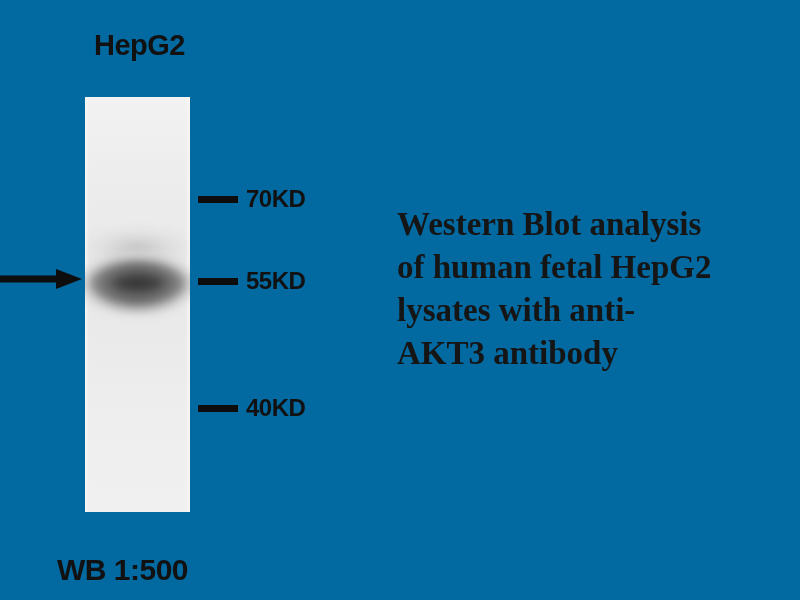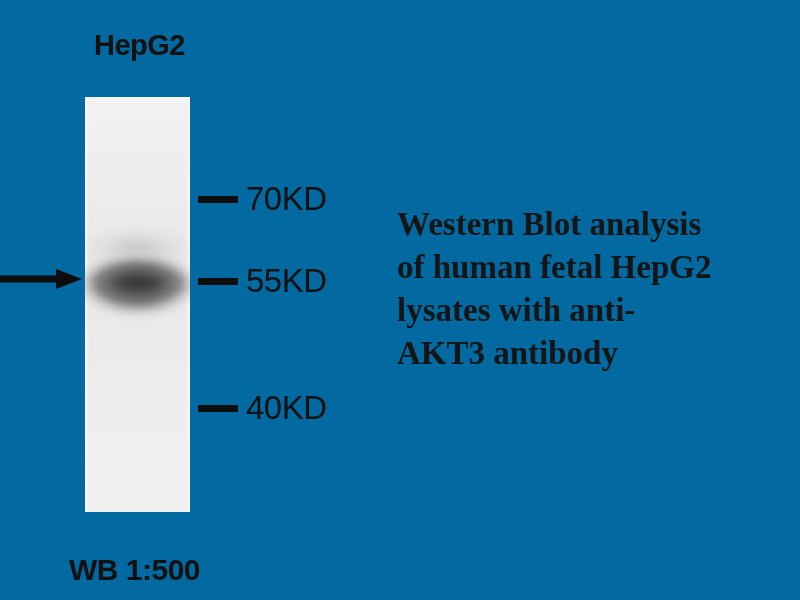--- a/index.html
+++ b/index.html
@@ -130,22 +130,22 @@
   .mw-tick {
     display: inline-block;
     width: 40px;
     height: 7px;
     background: #0d0d0d;
     flex: 0 0 auto;
   }
   .mw-label {
     margin-left: 8px;
     font-family: "Liberation Sans", sans-serif;
-    font-weight: normal;
-    font-size: 33px;
+    font-weight: bold;
+    font-size: 24px;
     letter-spacing: -0.5px;
     color: #111111;
   }
 
   
   #description {
     position: absolute;
     left: 397px;
     top: 203px;
     width: 405px;
@@ -156,21 +156,21 @@
     color: #151515;
   }
   #description .desc-line {
     display: block;
     white-space: nowrap;
   }
 
   
   #dilution-caption {
     position: absolute;
-    left: 69px;
+    left: 57px;
     top: 553px;
     font-family: "Liberation Sans", sans-serif;
     font-weight: bold;
     font-size: 30px;
     letter-spacing: -0.5px;
     color: #111111;
     white-space: nowrap;
   }
 </style>
 </head>

